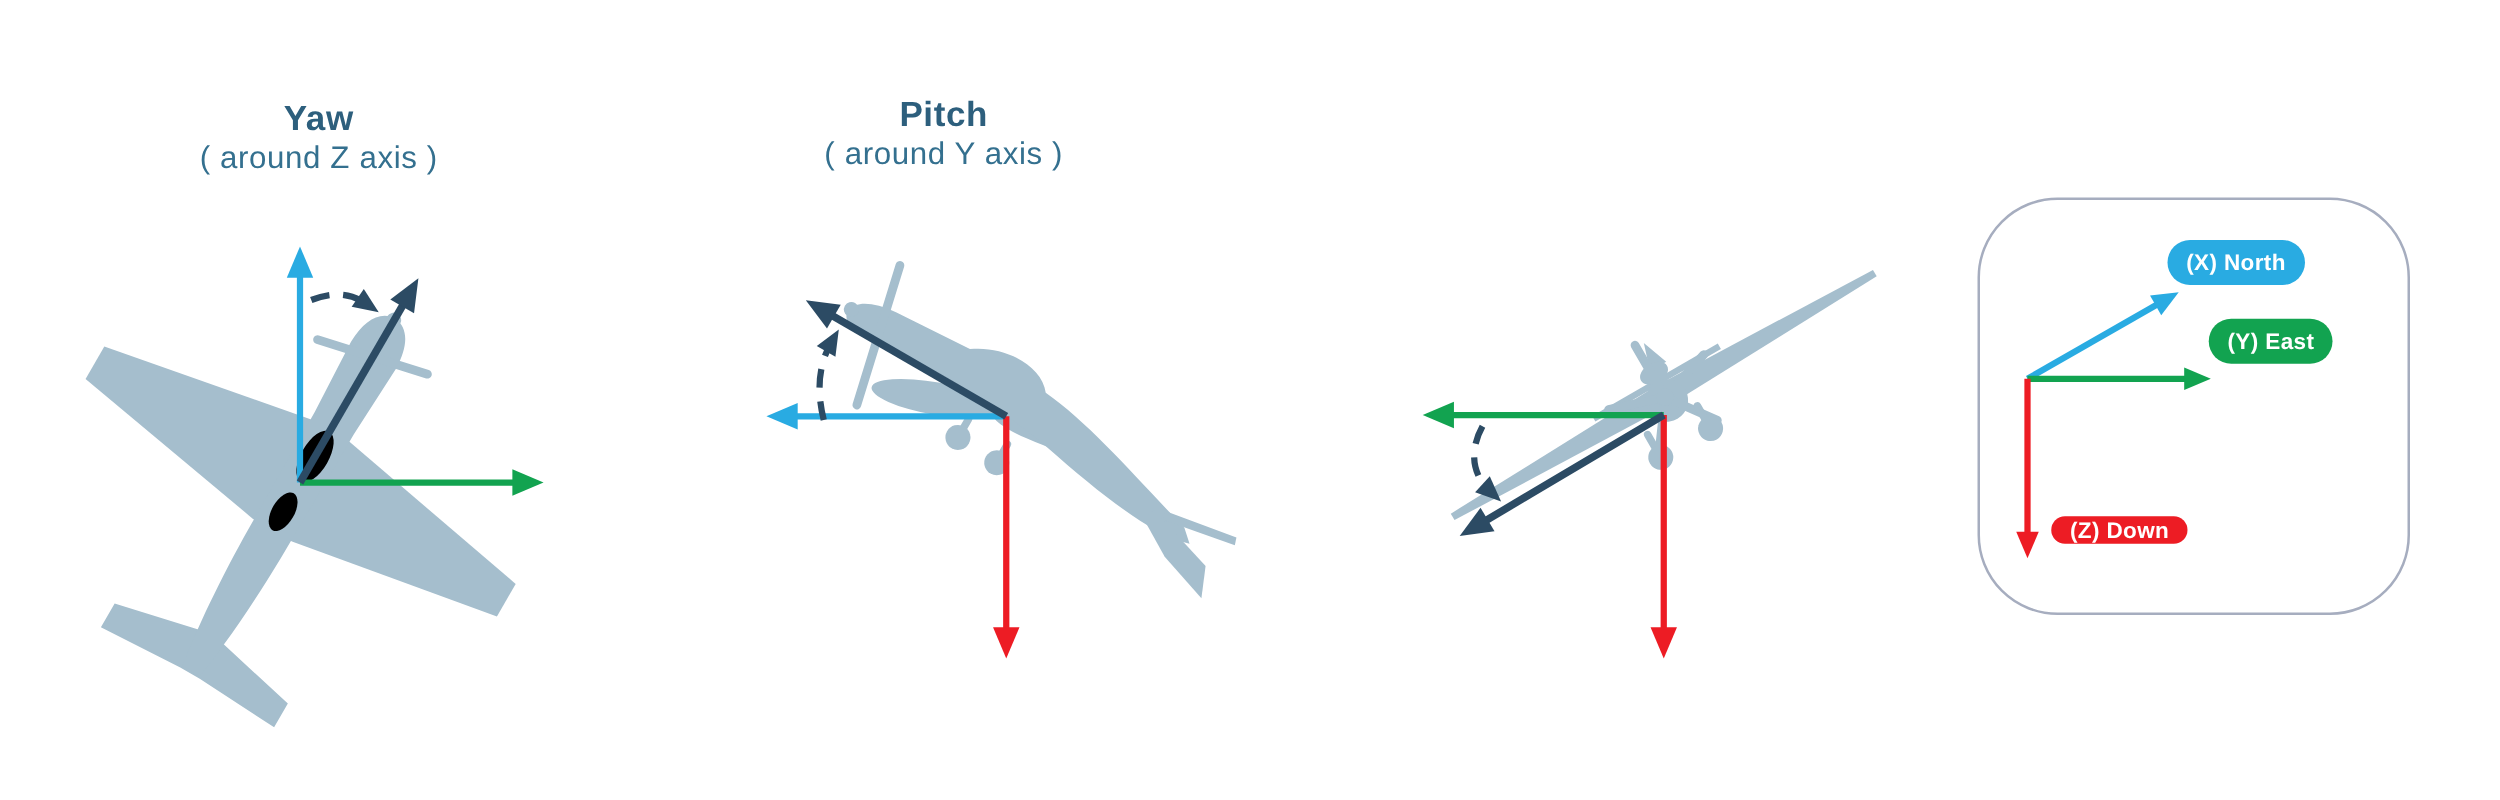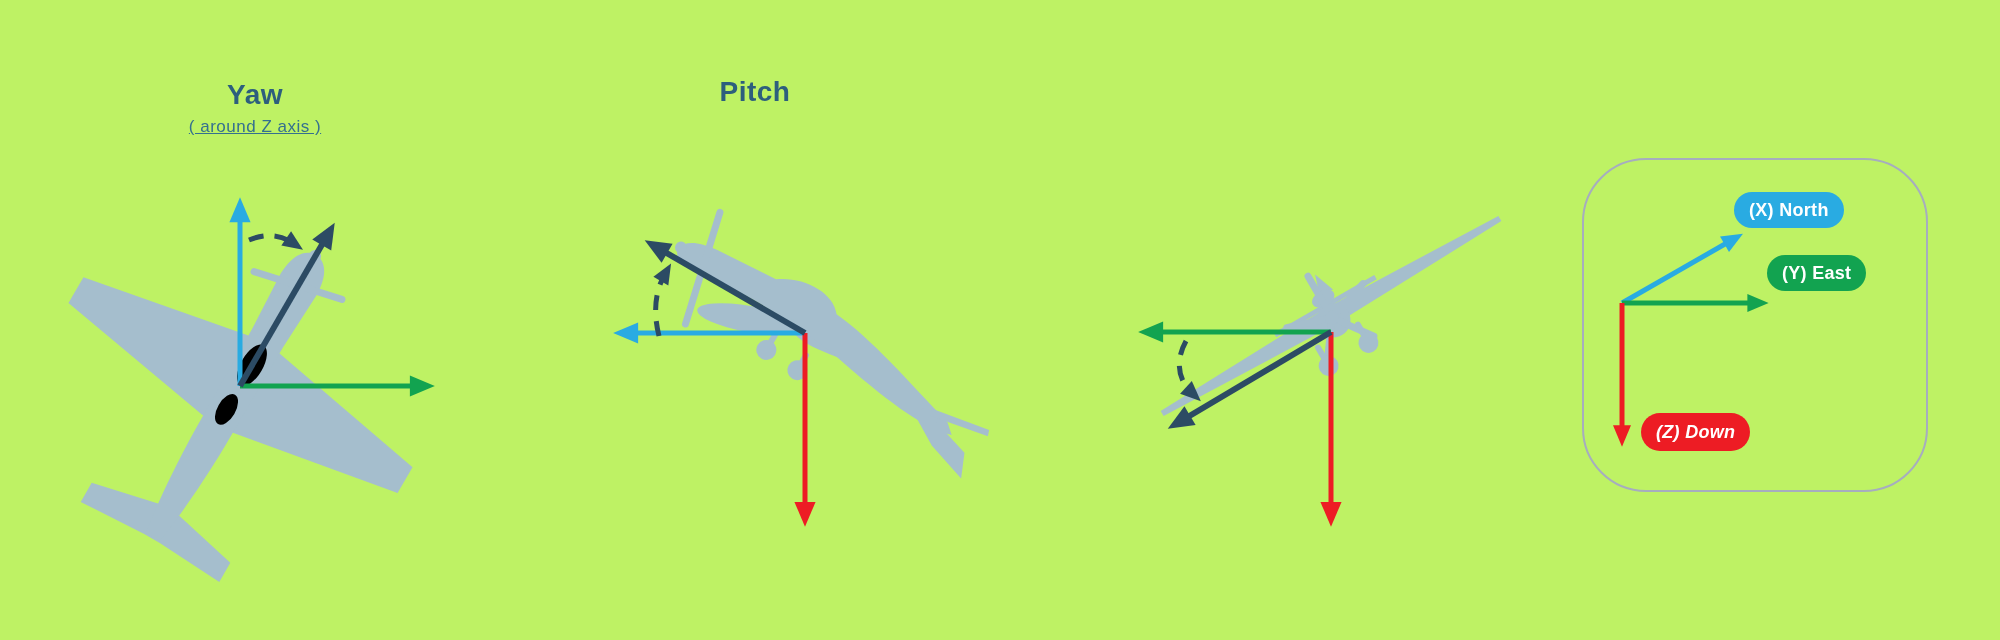--- a/index.html
+++ b/index.html
@@ -1,52 +1,53 @@
 <!DOCTYPE html>
 <html><head>
 <meta charset="utf-8">
 <style>
   html,body{margin:0;padding:0;background:#000;}
   #canvas{
-    position:relative;width:2000px;height:640px;background:#bef264;overflow:hidden;
+    position:relative;width:2000px;height:640px;background:#ffffff;overflow:hidden;
     font-family:"Liberation Sans", sans-serif;
   }
   .panel-title{
     position:absolute;width:360px;text-align:center;color:#2D5F7D;
   }
   .panel-title .t{font-size:28px;font-weight:700;line-height:33px;color:#2D5F7D;letter-spacing:.5px;}
-  .panel-title .s{font-size:17px;font-weight:400;line-height:31px;color:#34708F;letter-spacing:.5px;text-decoration:underline;}
+  .panel-title .s{font-size:25px;font-weight:400;line-height:31px;color:#34708F;letter-spacing:.5px;}
   #yaw-title{left:75px;top:78px;}
   #pitch-title{left:575px;top:75px;}
   #roll-title{left:1110px;top:78px;}
   svg#diagram{position:absolute;left:0;top:0;}
   .pill{
     position:absolute;display:flex;align-items:center;justify-content:center;
     height:36px;padding:0 15px;border-radius:19px;color:#fff;
     font-size:18px;font-weight:700;letter-spacing:.3px;white-space:nowrap;
   }
   #pill-north{left:1734px;top:192px;background:#29ABE2;}
   #pill-east{left:1767px;top:255px;background:#12A350;}
-  #pill-down{left:1641px;top:413px;background:#ED1C24;height:38px;font-style:italic;}
+  #pill-down{left:1641px;top:413px;background:#ED1C24;height:22px;}
   .legend-box{
     position:absolute;left:1582px;top:158px;width:342px;height:330px;
     border:2.5px solid #A6ADBF;border-radius:64px;background:transparent;
   }
 </style>
 </head>
 <body>
 
 <div id="canvas">
 
   <div class="panel-title" id="yaw-title">
     <div class="t">Yaw</div>
     <div class="s">( around Z axis )</div>
   </div>
   <div class="panel-title" id="pitch-title">
     <div class="t">Pitch</div>
+    <div class="s">( around Y axis )</div>
   </div>
 
   <div class="legend-box"></div>
 
   <svg id="diagram" width="2000" height="640" viewBox="0 0 2000 640">
     <defs>
       <marker id="mBlue" viewBox="0 0 12 10" refX="5" refY="5" markerWidth="27" markerHeight="23" orient="auto" markerUnits="userSpaceOnUse">
         <path d="M0.5,0.3 L11.6,5 L0.5,9.7 Z" fill="#29ABE2"></path>
       </marker>
       <marker id="mGreen" viewBox="0 0 12 10" refX="5" refY="5" markerWidth="27" markerHeight="23" orient="auto" markerUnits="userSpaceOnUse">

